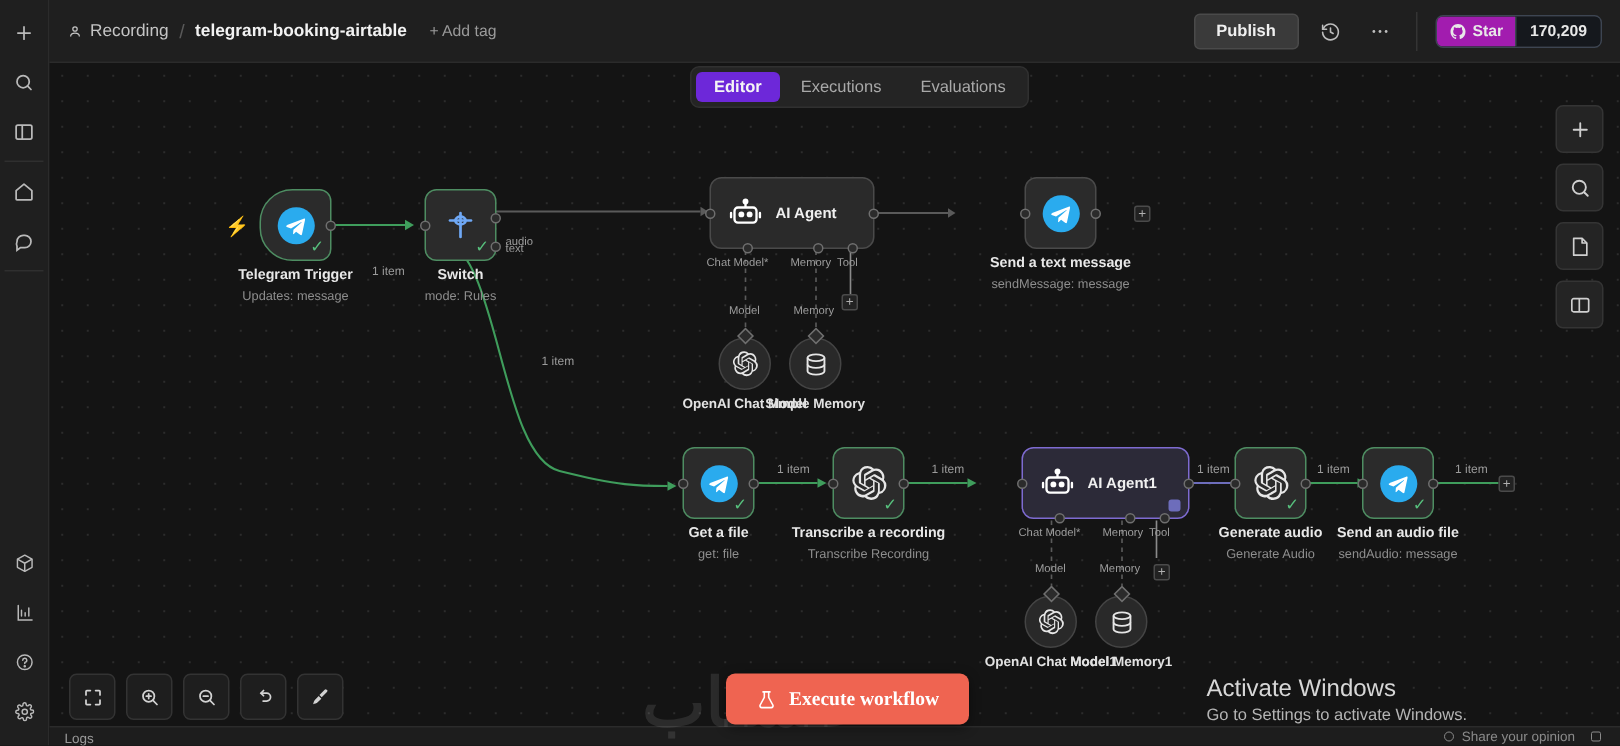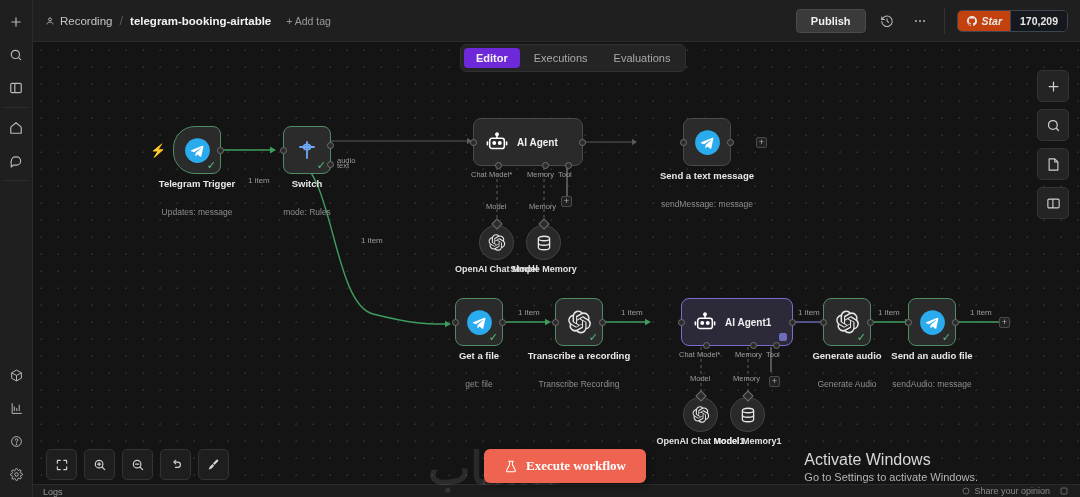--- a/index.html
+++ b/index.html
@@ -46,22 +46,22 @@
   .icon-btn {
     width: 24px; height: 24px; border-radius: 4px; color: #bdbdbd;
     display: flex; align-items: center; justify-content: center; font-size: 13px;
   }
   .tb-sep { width: 1px; height: 26px; background: #343434; margin: 0 3px; }
   #star-widget {
     display: flex; align-items: stretch; border: 1px solid #3d4552; border-radius: 5px;
     overflow: hidden; font-size: 10.5px; font-weight: bold;
   }
   #star-left {
-    background: #c2410c; color: #e8e8e8; padding: 4px 8px;
-    display: flex; align-items: flex-end; gap: 4px; font-style: italic;
+    background: #a21caf; color: #e8e8e8; padding: 4px 8px;
+    display: flex; align-items: flex-end; gap: 4px;
   }
   #star-count { background: #15181d; color: #e8e8e8; padding: 4px 9px;
     display: flex; align-items: center; border-left: 1px solid #3d4552; }
 
   
   #tabs {
     position: absolute; left: 460px; top: 44px;
     background: #242424; border: 1px solid #303030; border-radius: 6px;
     display: flex; padding: 3px; gap: 2px; z-index: 20;
   }
@@ -150,21 +150,21 @@
   .nbox.wide.purple { border-color: #7e6bd1; background: #2c2a38; width: 112px; }
   .nbox .ntext { color: #f0f0f0; font-size: 10px; font-weight: bold; }
   .ncheck {
     position: absolute; right: 4px; bottom: 2px; color: #57c07d; font-size: 11px; line-height: 1;
   }
   .nlabel {
     position: absolute; top: 52px; left: 50%; transform: translateX(-50%);
     white-space: nowrap; text-align: center;
   }
   .nlabel .n1 { color: #e8e8e8; font-size: 9.5px; font-weight: bold; display: block; }
-  .nlabel .n2 { color: #8e8e8e; font-size: 8.5px; display: block; margin-top: 18px; }
+  .nlabel .n2 { color: #8e8e8e; font-size: 8.5px; display: block; margin-top: 3px; }
 
   .port {
     position: absolute; width: 7px; height: 7px; border-radius: 50%;
     background: #2b2b2b; border: 1.5px solid #6f6f6f; top: 50%; margin-top: -3.5px;
   }
   .port.in { left: -4px; }
   .port.out { right: -4px; }
 
   
   .subnode { position: absolute; }

